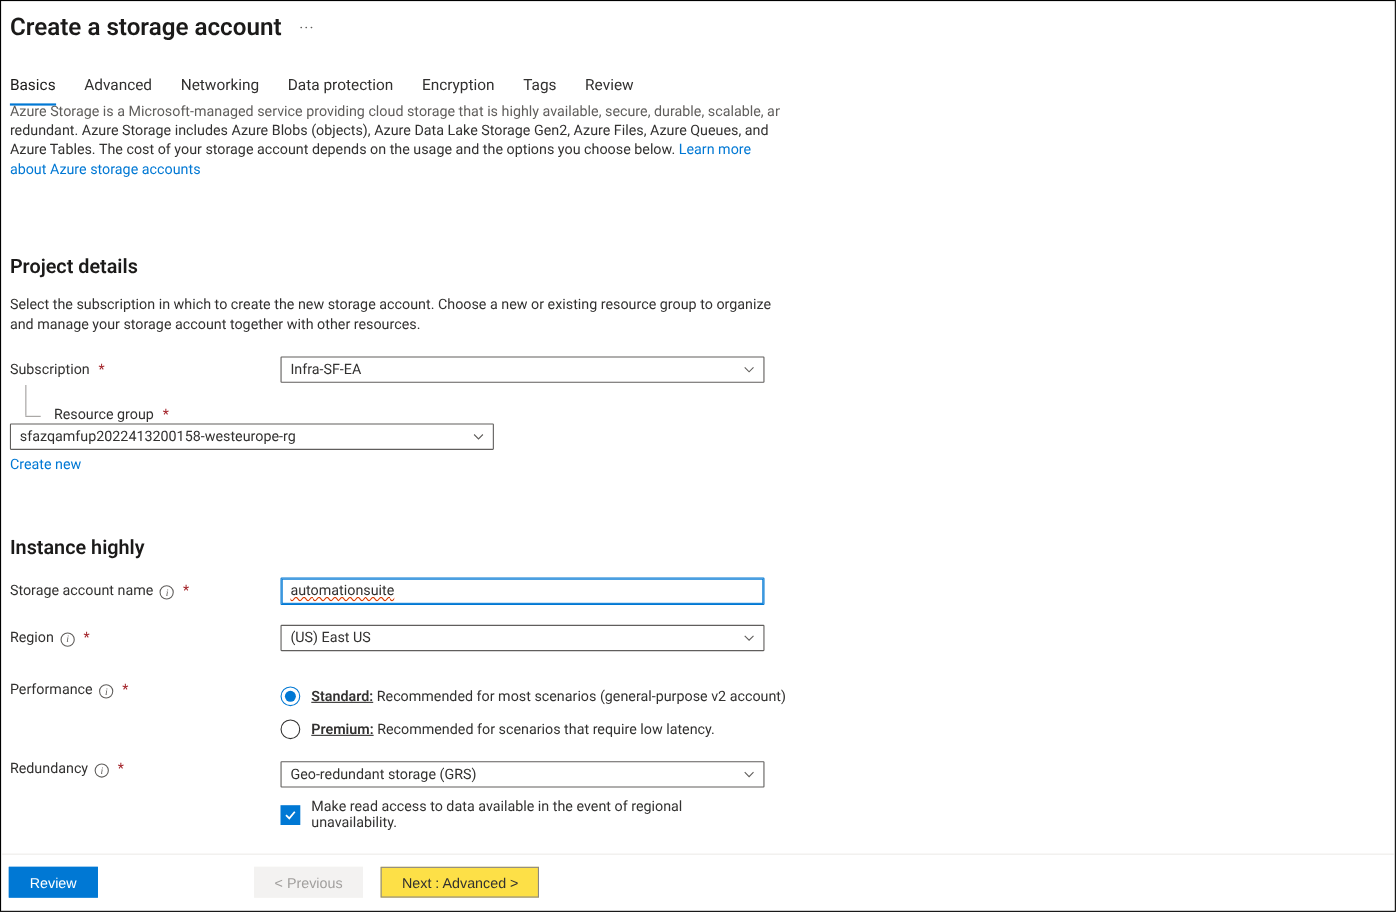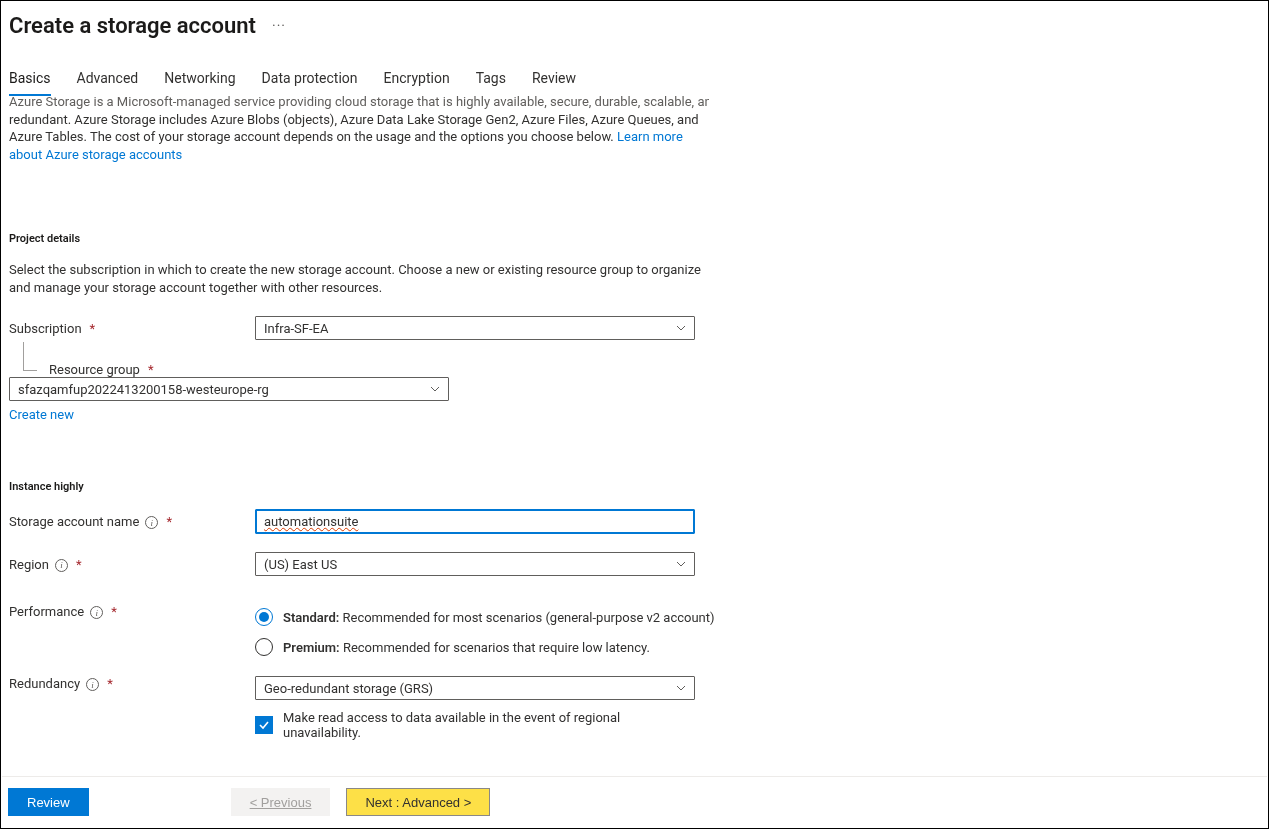--- a/index.html
+++ b/index.html
@@ -62,21 +62,21 @@
     line-height: 1.35;
     max-width: 700px;
     margin-top: 14px;
     margin-bottom: 0;
     position: relative;
     top: -13px;
   }
   .intro-text { color: #323130; }
   .intro-link { color: #0078d4; text-decoration: none; }
   .section-title {
-    font-size: 11px;
+    font-size: 18px;
     font-weight: 600;
     color: #1b1a19;
     margin-top: 40px;
     margin-bottom: 16px;
   }
   .section-title.first { margin-top: 56px; }
   .section-desc {
     font-size: 13px;
     color: #323130;
     max-width: 695px;
@@ -182,21 +182,21 @@
     width:18px; height:18px; border-radius:50%;
     border:1px solid #323130; display:flex; align-items:center;
     justify-content:center; flex-shrink:0;
   }
   .radio-outer.sel { border:1px solid #0078d4; }
   .radio-inner {
     width:10px; height:10px; border-radius:50%;
     background:#0078d4;
   }
   .radio-label { font-size:13px; color:#323130; }
-  .radio-label b { font-weight:600; }
+  .radio-label b { font-weight:600;text-decoration:underline; }
   .checkbox-row {
     display:flex; align-items:center; gap:10px;
     margin-top: 10px;
     cursor: pointer;
   }
   .checkbox-box {
     width:18px; height:18px;
     background:#0078d4;
     display:flex; align-items:center; justify-content:center;
     flex-shrink:0;
@@ -219,21 +219,20 @@
     color: #323130;
     cursor: pointer;
     display:inline-flex; align-items:center; justify-content:center;
   }
   .btn.primary {
     background:#0078d4; color:#fff; border-color:#0078d4;
   }
   .btn.disabled {
     background:#f3f2f1; color:#a19f9d; border-color:#f3f2f1;
     cursor: default;
-    text-decoration: underline;
   }
   .footer-gap { width: 110px; }
   .instance-legacy { font-size:13px; color:#323130; margin-bottom:20px; }
 </style>
 </head>
 <body>
 
 <div class="header">
   <h1>Create a storage account</h1>
   <span class="more-icon">···</span>

